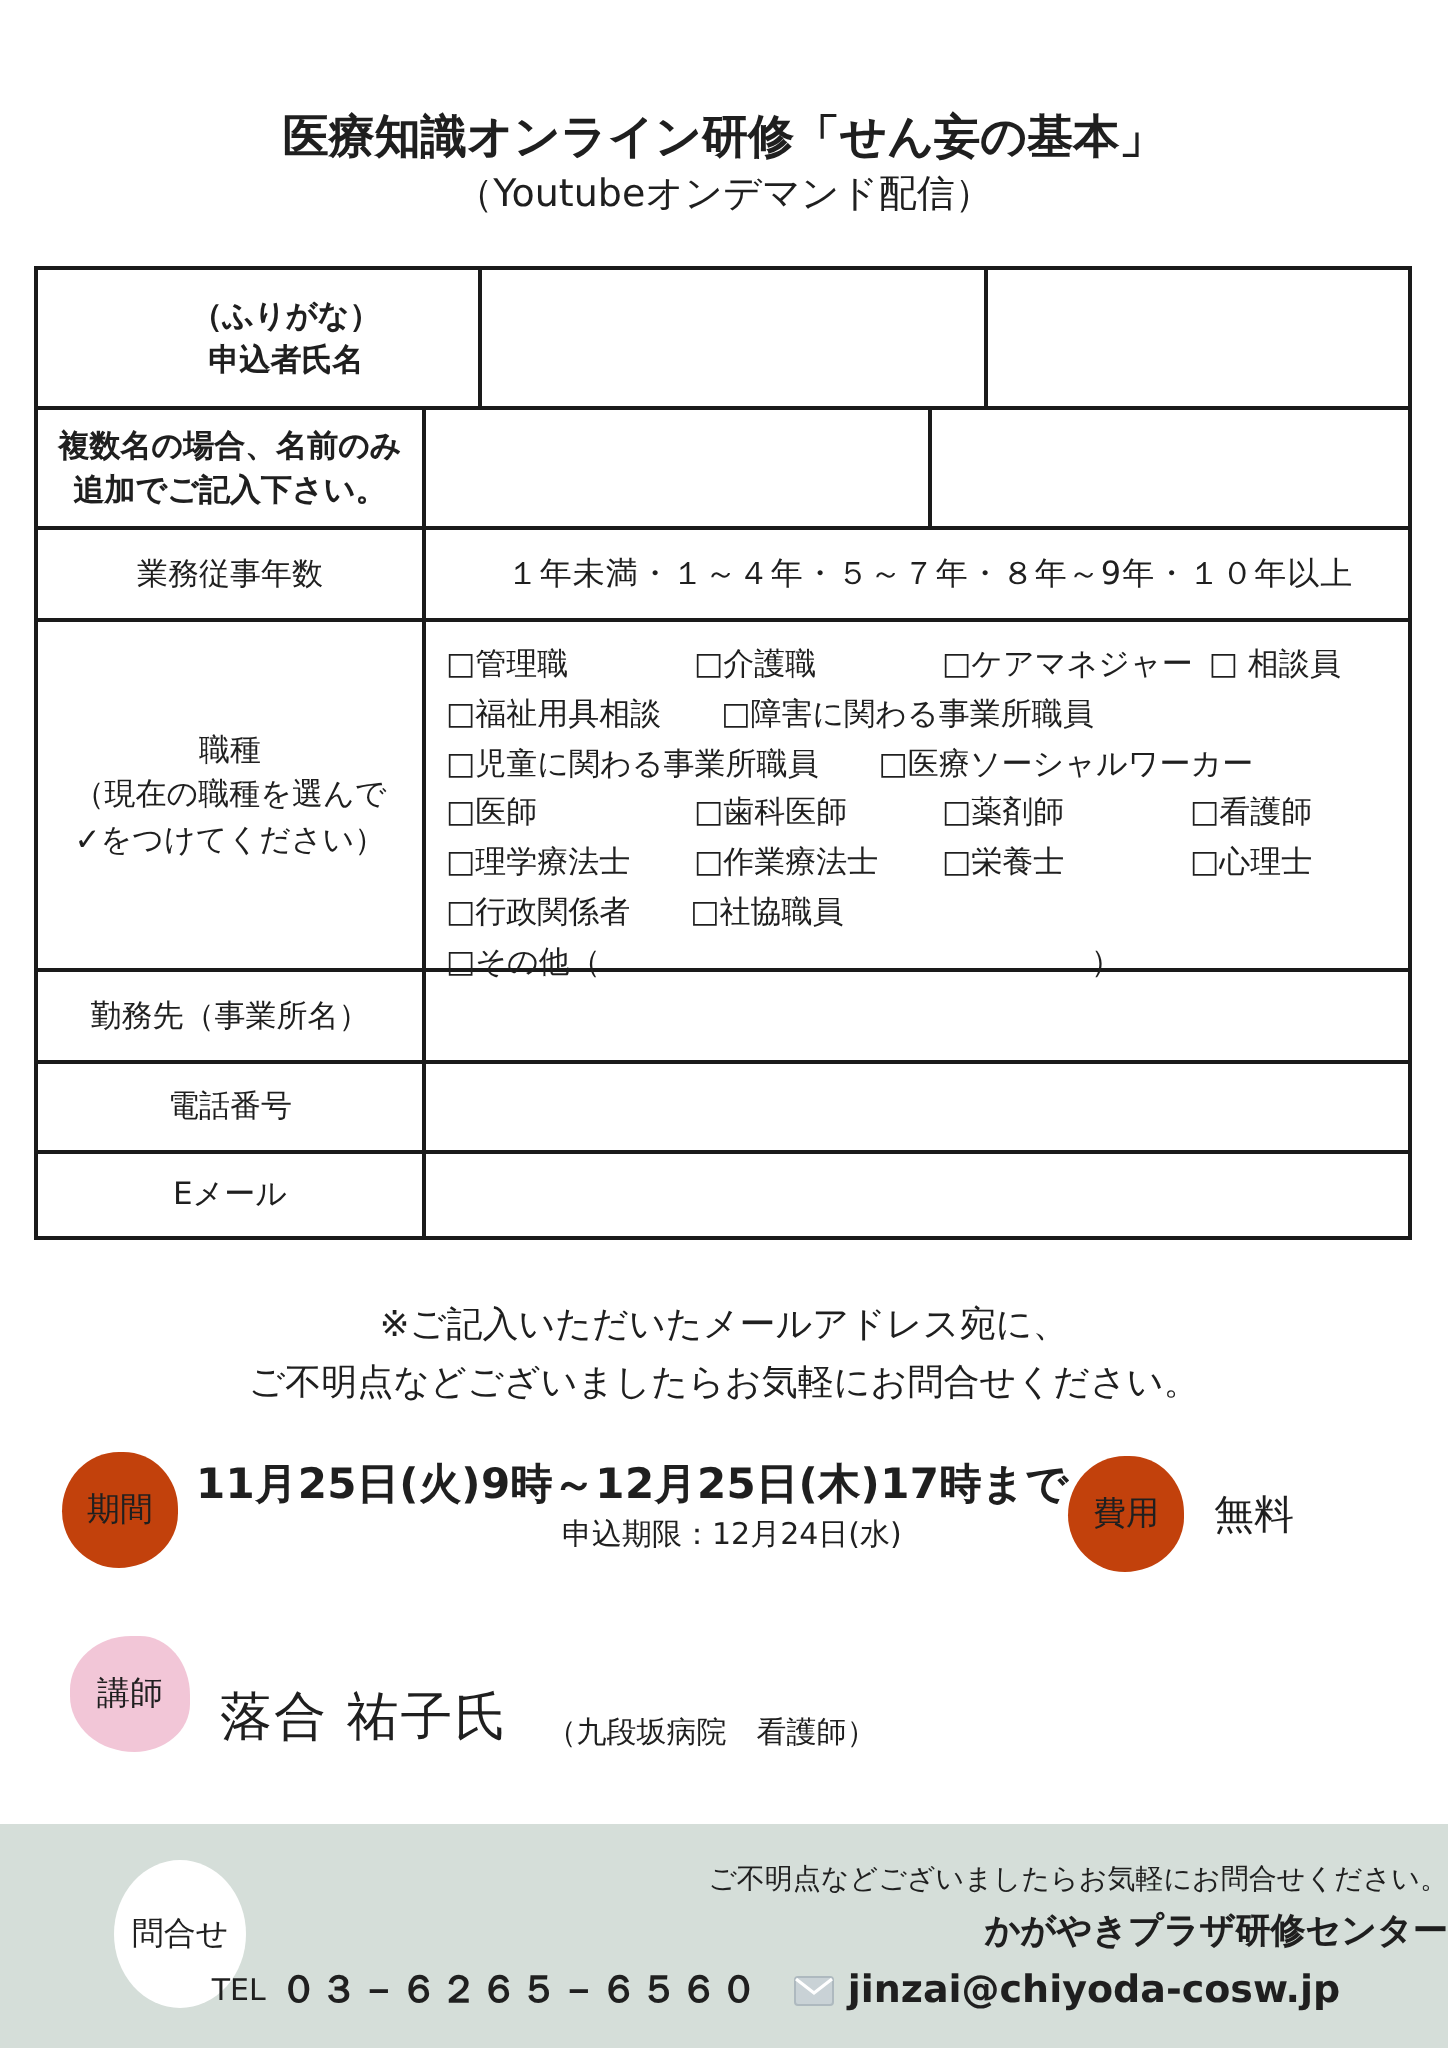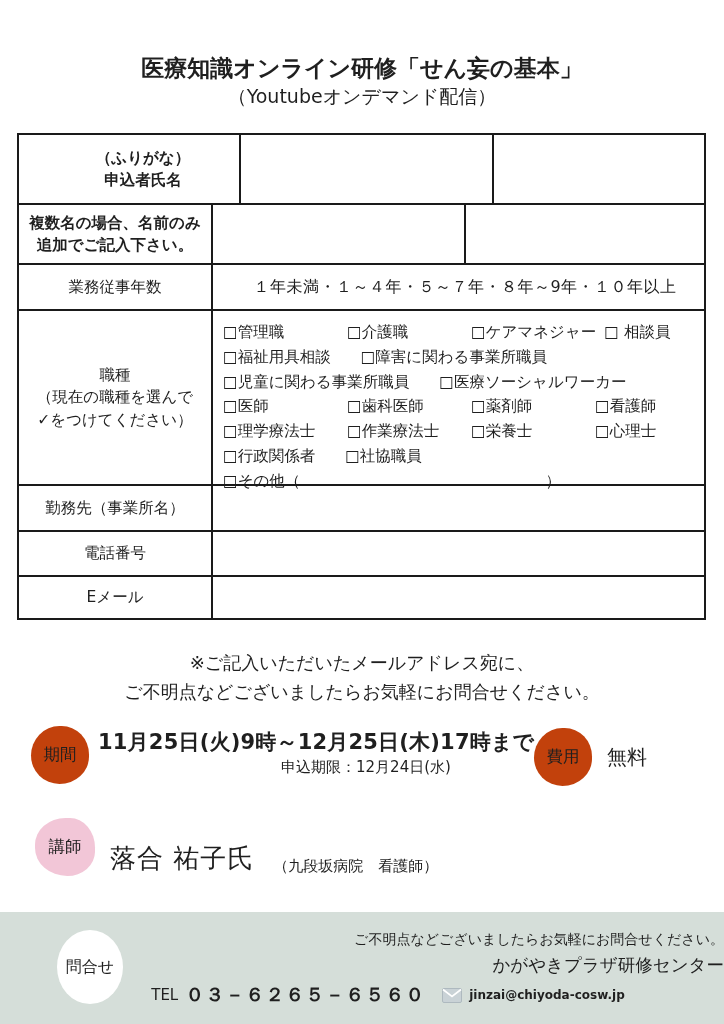--- a/index.html
+++ b/index.html
@@ -49,26 +49,26 @@
   .lect-affil{font-size:15px;margin-left:4px;}
   .cap-row{position:absolute;left:534px;top:822px;display:flex;align-items:center;gap:14px;}
   .cap-value{font-size:21px;}
 
   
   .footer{position:absolute;left:0;top:912px;width:100%;height:112px;background:#d5ded9;}
   .contact-badge{position:absolute;left:57px;top:18px;width:66px;height:74px;background:#ffffff;border-radius:50%;
                  display:flex;align-items:center;justify-content:center;font-size:16px;}
   .footer-text{position:absolute;left:0;top:19px;width:100%;text-align:right;padding-left:52px;box-sizing:border-box;}
   .contact-msg{font-size:14px;}
-  .contact-org{font-size:17.5px;font-weight:normal;margin-top:4px;}
+  .contact-org{font-size:17.5px;font-weight:bold;margin-top:4px;}
   .contact-line{margin-top:5px;display:flex;align-items:center;justify-content:center;gap:7px;}
   .tel-prefix{font-size:15px;}
   .tel-num{font-size:19px;font-weight:bold;letter-spacing:1px;}
   .mail-icon{display:inline-flex;margin-left:10px;}
-  .contact-email{font-size:12px;font-weight:bold;}
+  .contact-email{font-size:19px;font-weight:bold;}
 </style>
 </head>
 <body>
 
 <div class="page">
 
   <div class="title">医療知識オンライン研修「せん妄の基本」</div>
   <div class="subtitle">（Youtubeオンデマンド配信）</div>
 
   <div class="ftable">

